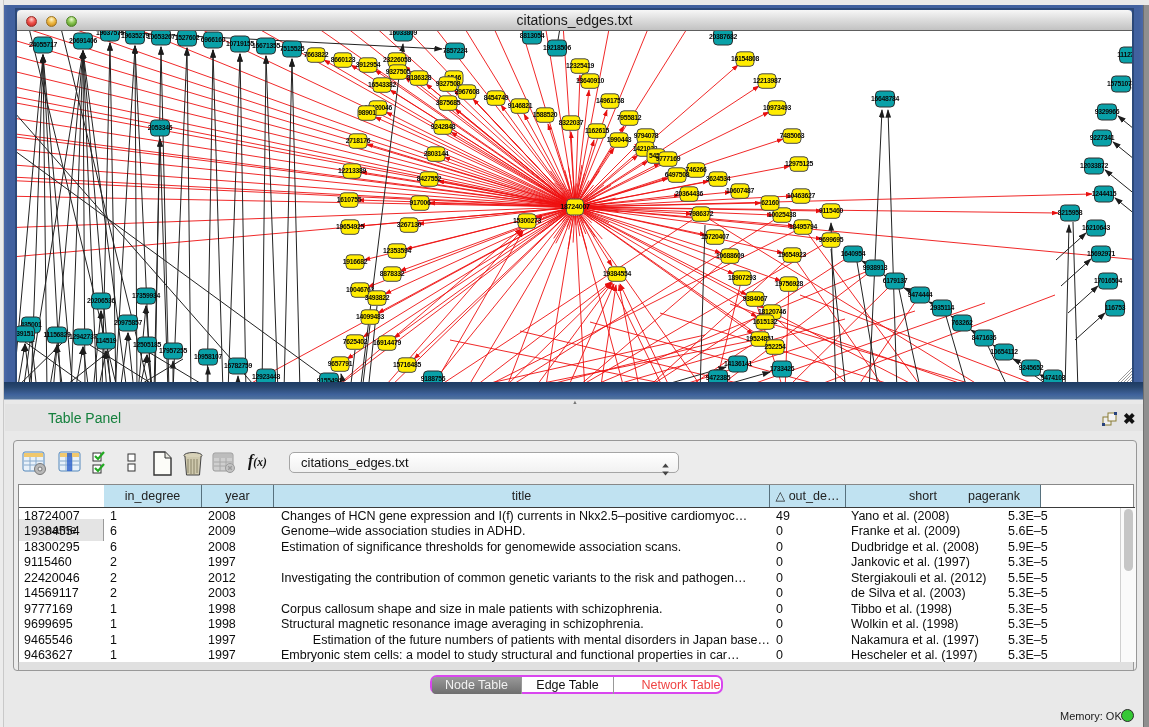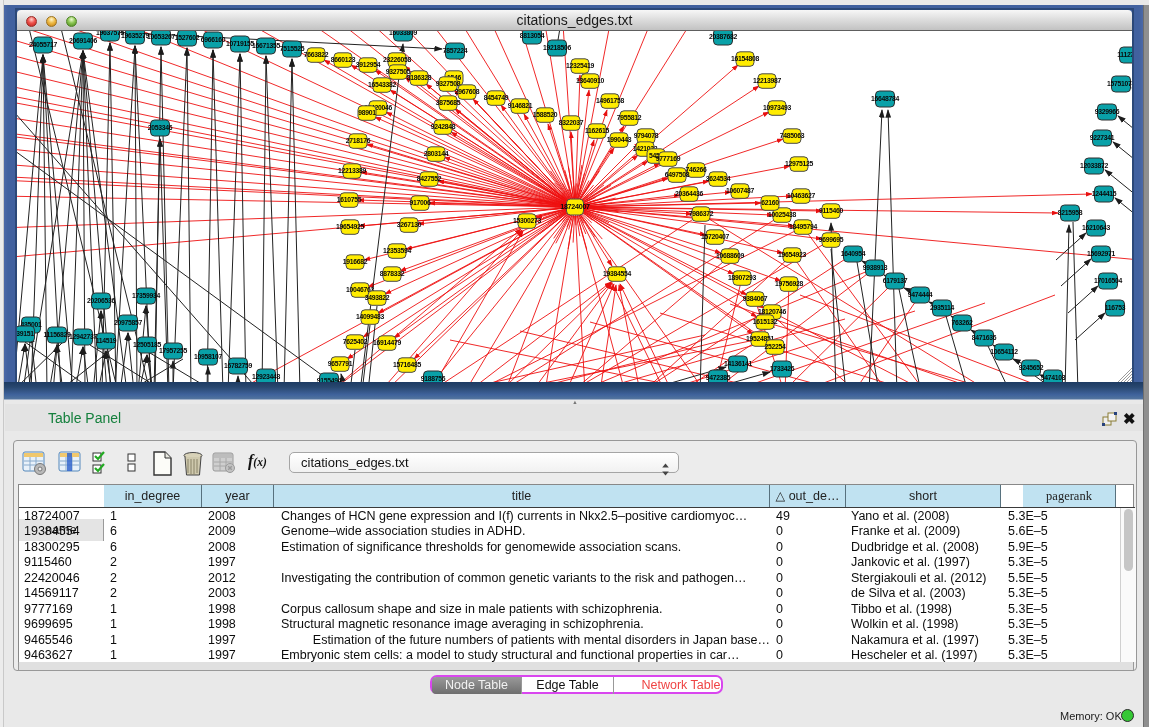--- a/index.html
+++ b/index.html
@@ -758,21 +758,21 @@
           <path d="M4.5,12.5 L7.8,8.5 L1.2,8.5 z" fill="#444"></path>
         </svg></div>
   </div>
   <div id="tablewrap">
       <div class="hdr gray" style="left:0px;width:85px;">name</div>
 <div class="hdr" style="left:85px;width:98px;">in_degree</div>
 <div class="hdr" style="left:183px;width:72px;">year</div>
 <div class="hdr" style="left:255px;width:496px;">title</div>
 <div class="hdr" style="left:751px;width:76px;">△ out_de…</div>
 <div class="hdr" style="left:827px;width:155px;">short</div>
-<div class="hdr" style="left:1004px;width:93px;font-family:Liberation Serif, serif;">pagerank</div>
+<div class="hdr" style="left:929px;width:93px;">pagerank</div>
 <div id="hdrline"></div>
 <div class="cell" style="left:5px;top:23.5px;width:80px;">18724007</div>
 <div class="cell" style="left:91px;top:23.5px;width:92px;">1</div>
 <div class="cell" style="left:189px;top:23.5px;width:66px;">2008</div>
 <div class="cell" style="left:262px;top:23.5px;width:489px;">Changes of HCN gene expression and I(f) currents in Nkx2.5–positive cardiomyoc…</div>
 <div class="cell" style="left:757px;top:23.5px;width:70px;">49</div>
 <div class="cell" style="left:832px;top:23.5px;width:150px;">Yano et al. (2008)</div>
 <div class="cell" style="left:989px;top:23.5px;width:86px;">5.3E–5</div>
 <div class="cell" style="left:5px;top:39.0px;width:80px;">19384554</div>
 <div class="cell" style="left:91px;top:39.0px;width:92px;">6</div>

